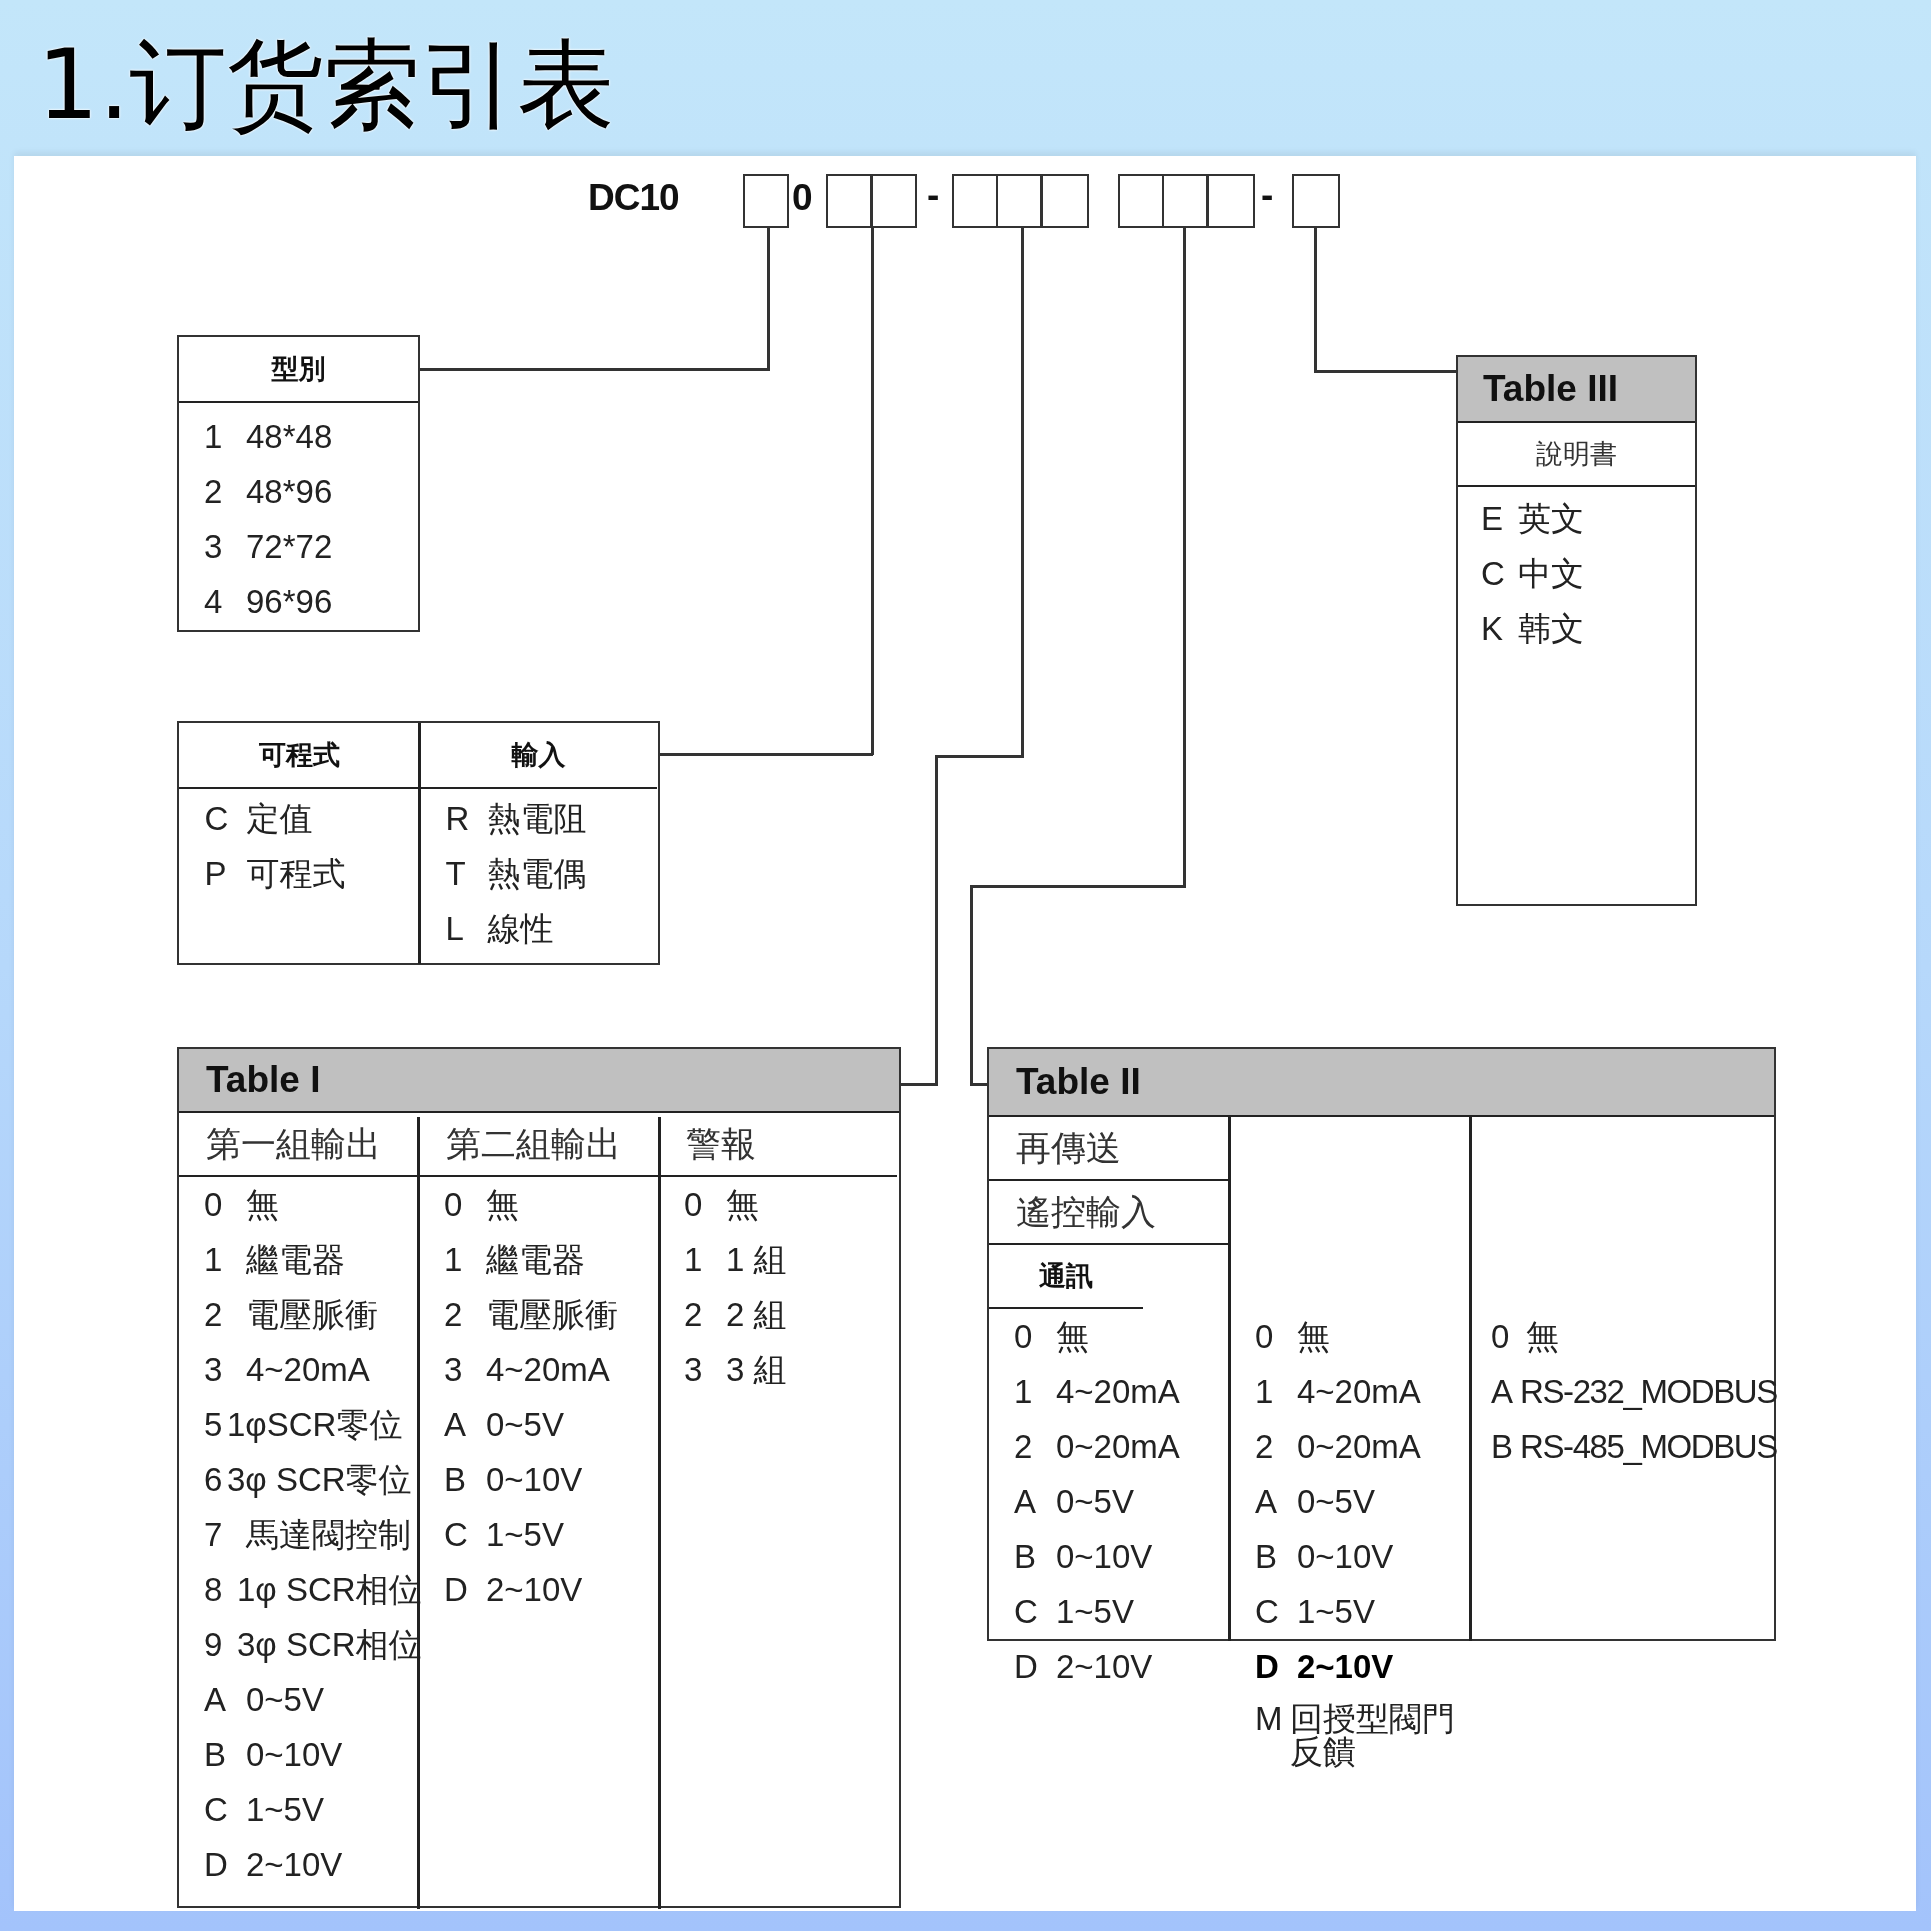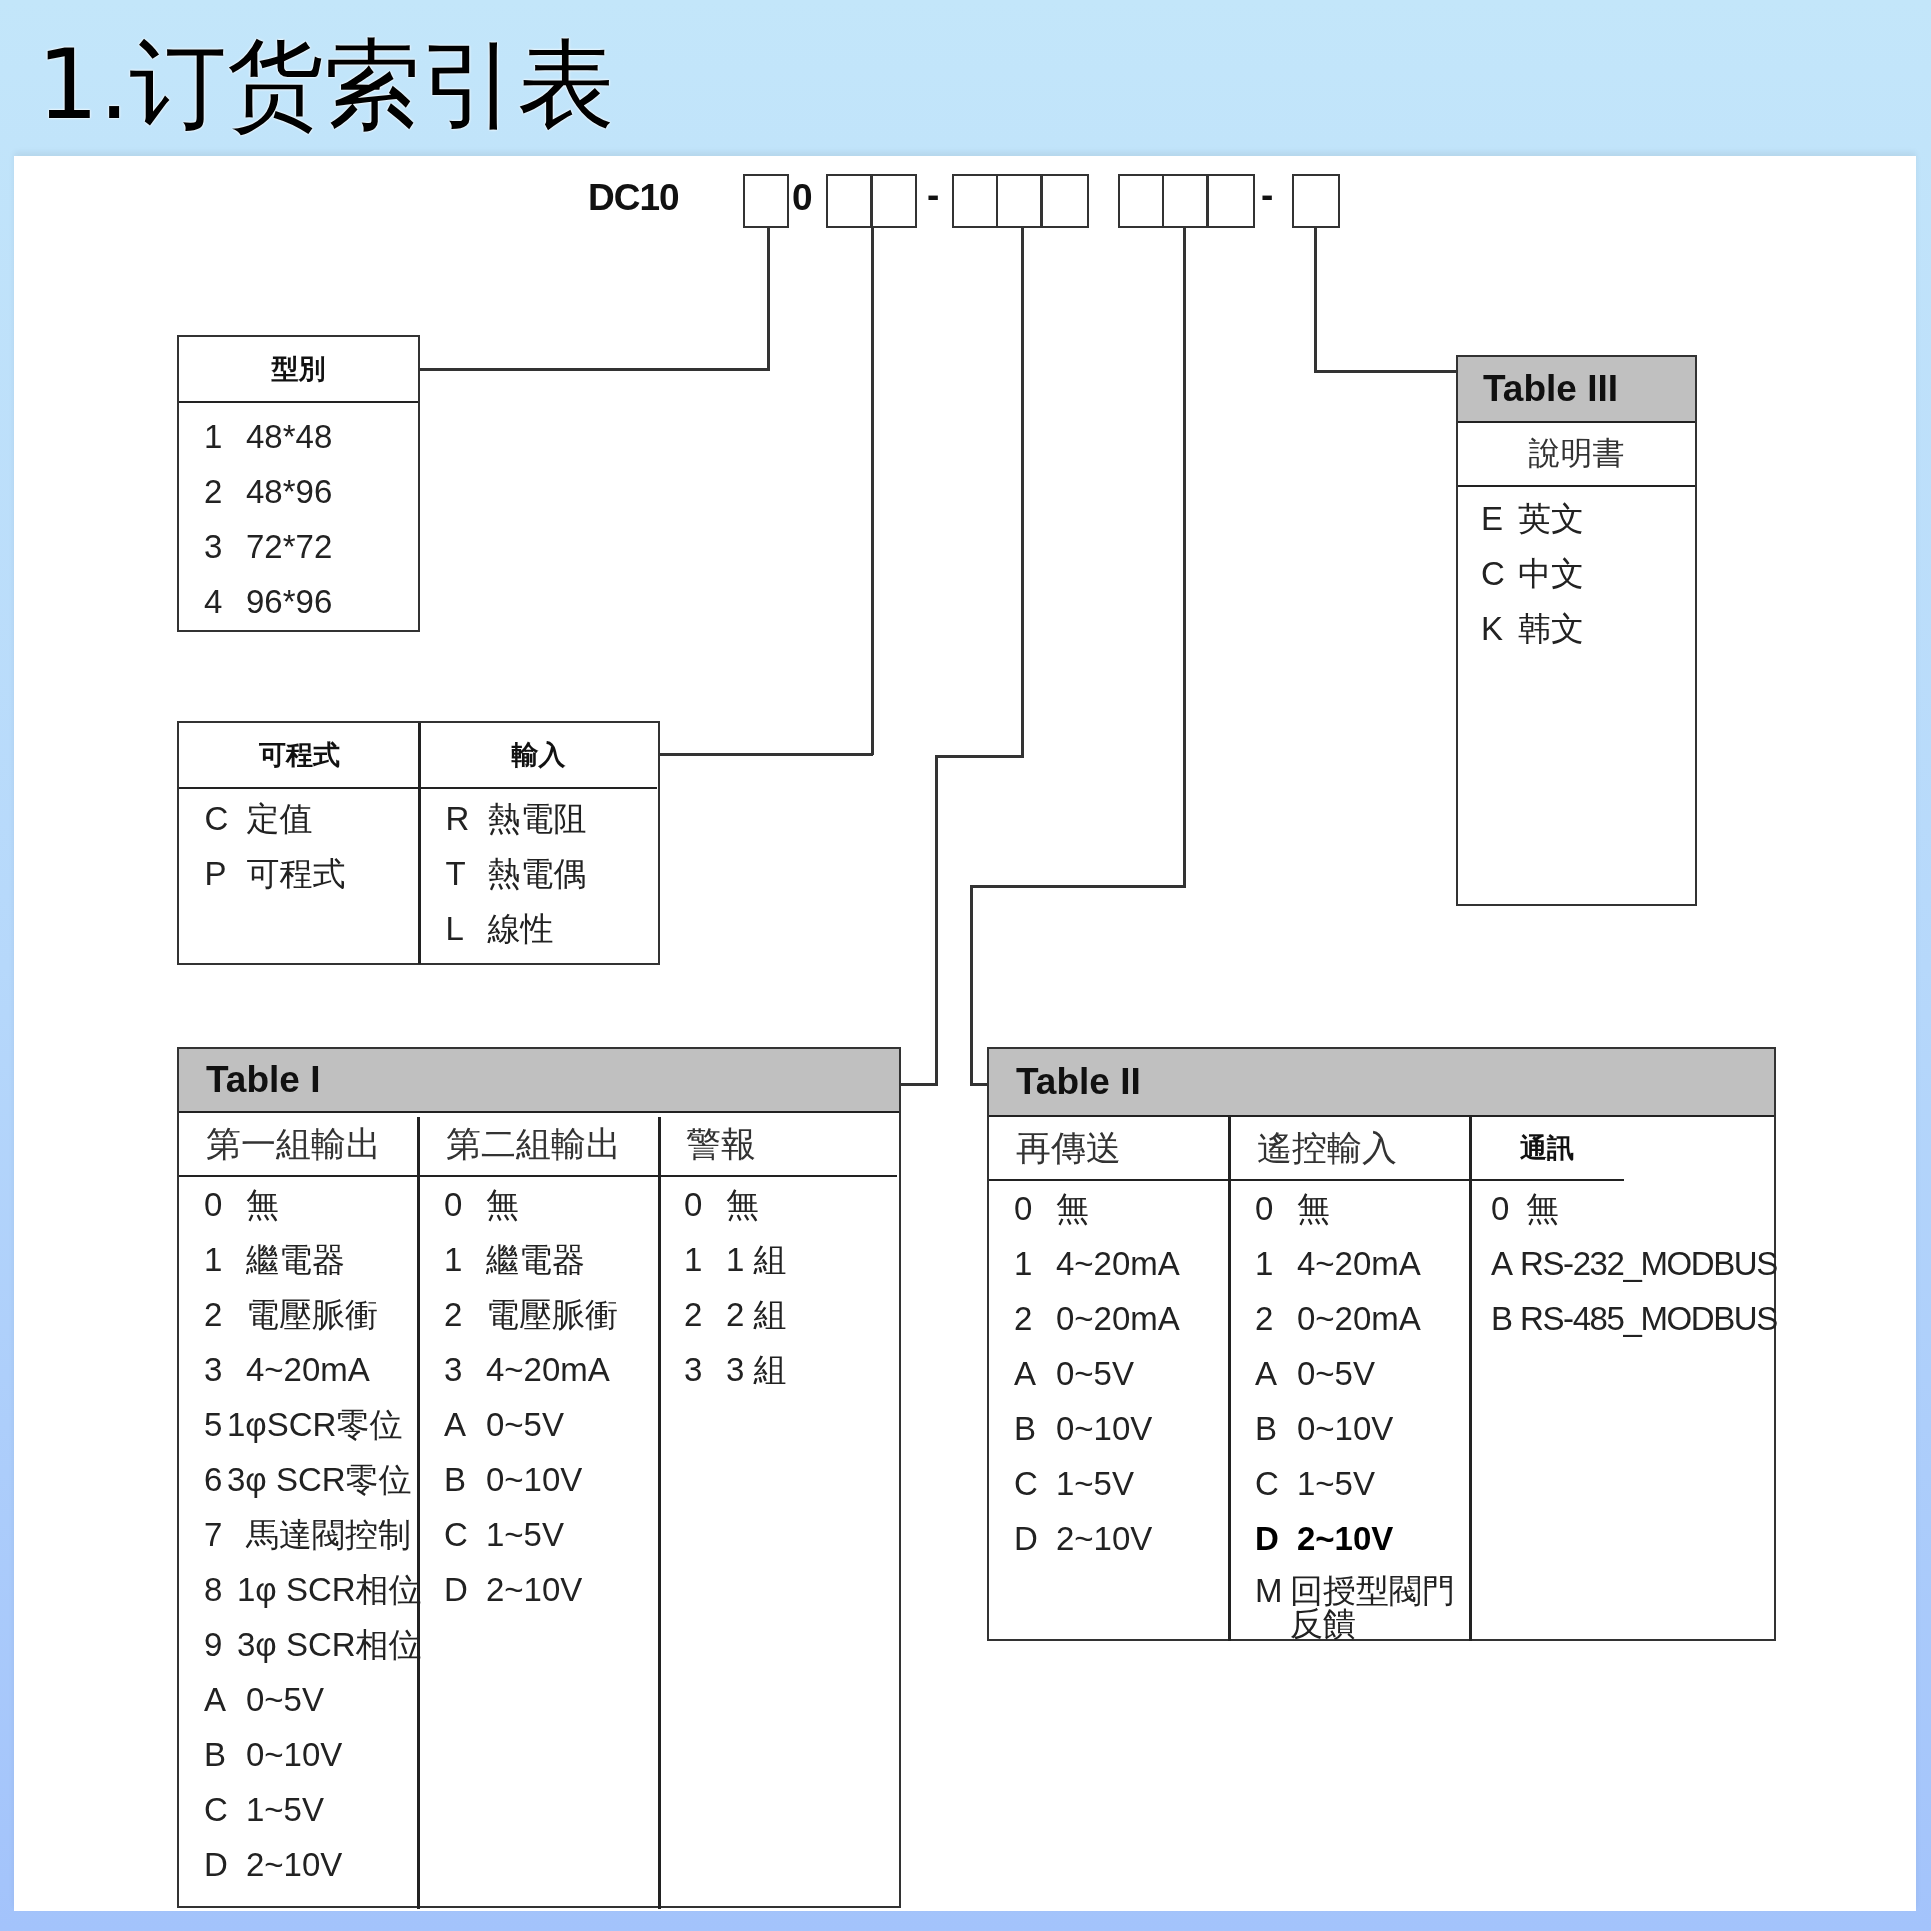--- a/index.html
+++ b/index.html
@@ -123,21 +123,21 @@
     <div style="width:237px;padding:1.9px 0 0 25px;box-sizing:border-box;">
       <div class="item"><span class="k">R</span><span>熱電阻</span></div>
       <div class="item"><span class="k">T</span><span>熱電偶</span></div>
       <div class="item"><span class="k">L</span><span>線性</span></div>
     </div>
   </div>
 </div>
 
 <div class="box" style="left:1456px;top:355px;width:241px;height:551px;">
   <div class="hdr-gray" style="height:66px;padding-left:25px;">Table III</div>
-  <div class="col-hdr center" style="height:64px;font-size:32px;">說明書</div>
+  <div class="col-hdr center" style="height:64px;font-size:27px;">說明書</div>
   <div style="padding:3.9px 0 0 23px;">
     <div class="item"><span class="k" style="width:37px">E</span><span>英文</span></div>
     <div class="item"><span class="k" style="width:37px">C</span><span>中文</span></div>
     <div class="item"><span class="k" style="width:37px">K</span><span>韩文</span></div>
   </div>
 </div>
 
 <div class="box" style="left:177px;top:1047px;width:724px;height:861px;">
   <div class="hdr-gray" style="height:64px;">Table I</div>
   <div class="vsep" style="left:238px;top:68px;height:792px;"></div>
@@ -179,21 +179,21 @@
       <div class="item"><span class="k">2</span><span>2 組</span></div>
       <div class="item"><span class="k">3</span><span>3 組</span></div>
     </div>
   </div>
 </div>
 
 <div class="box" style="left:987px;top:1047px;width:789px;height:594px;">
   <div class="hdr-gray" style="height:68px;">Table II</div>
   <div class="vsep" style="left:239px;top:68px;height:524px;"></div>
   <div class="vsep" style="left:480px;top:68px;height:524px;"></div>
-  <div style="display:flex;">
+  <div style="display:flex;flex-direction:column;">
     <div class="col-hdr" style="width:241px;height:64px;">再傳送</div>
     <div class="col-hdr" style="width:240px;height:64px;">遙控輸入</div>
     <div class="col-hdr bold" style="width:154px;height:64px;">通訊</div>
   </div>
   <div style="display:flex;">
     <div style="width:241px;padding:0 0 0 25px;box-sizing:border-box;">
       <div class="item"><span class="k">0</span><span>無</span></div>
       <div class="item"><span class="k">1</span><span>4~20mA</span></div>
       <div class="item"><span class="k">2</span><span>0~20mA</span></div>
       <div class="item"><span class="k">A</span><span>0~5V</span></div>

